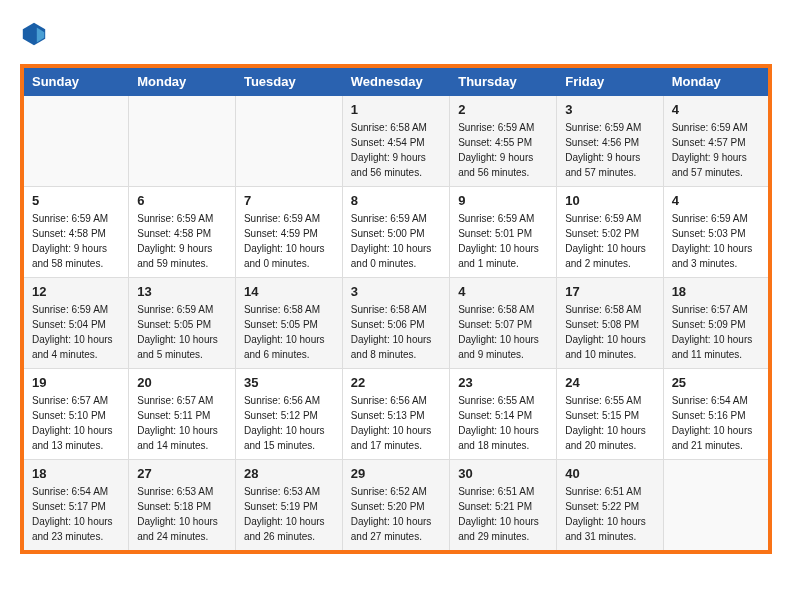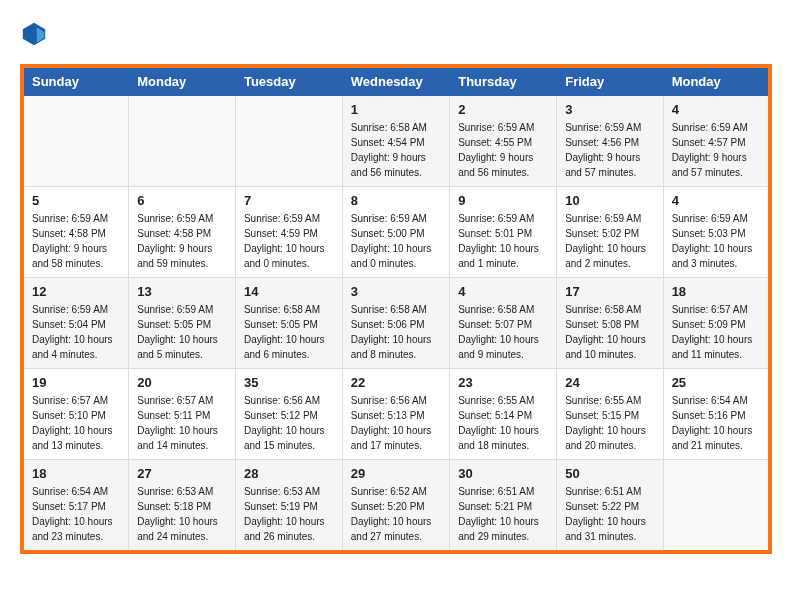--- a/index.html
+++ b/index.html
@@ -338,21 +338,21 @@
 and 27 minutes.</div>
         </td>
         <td>
           <div class="day-number">30</div>
           <div class="day-info" style="white-space: pre-line;">Sunrise: 6:51 AM
 Sunset: 5:21 PM
 Daylight: 10 hours
 and 29 minutes.</div>
         </td>
         <td>
-          <div class="day-number">50</div>
+          <div class="day-number">40</div>
           <div class="day-info" style="white-space: pre-line;">Sunrise: 6:51 AM
 Sunset: 5:22 PM
 Daylight: 10 hours
 and 31 minutes.</div>
         </td>
         <td class="empty-cell"></td>
       </tr>
     </tbody>
 </table>
 

